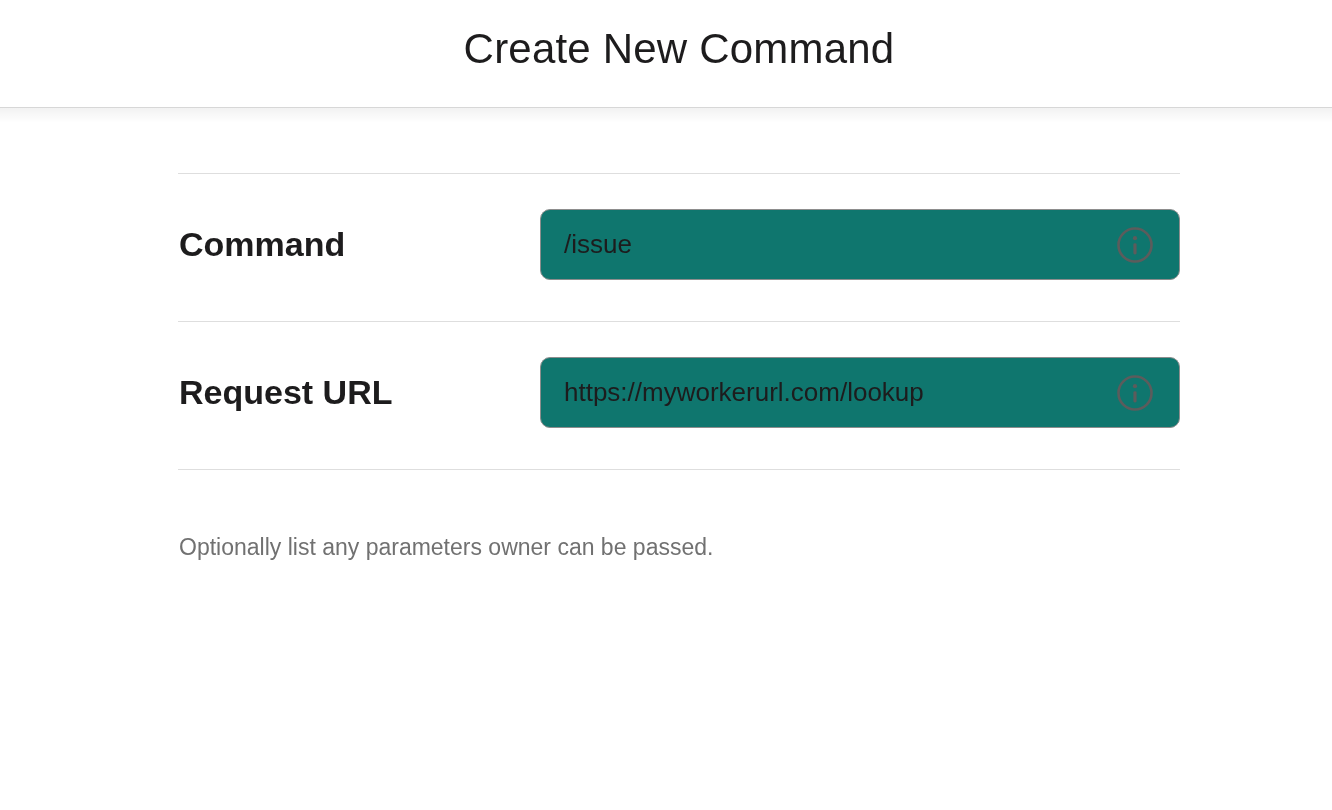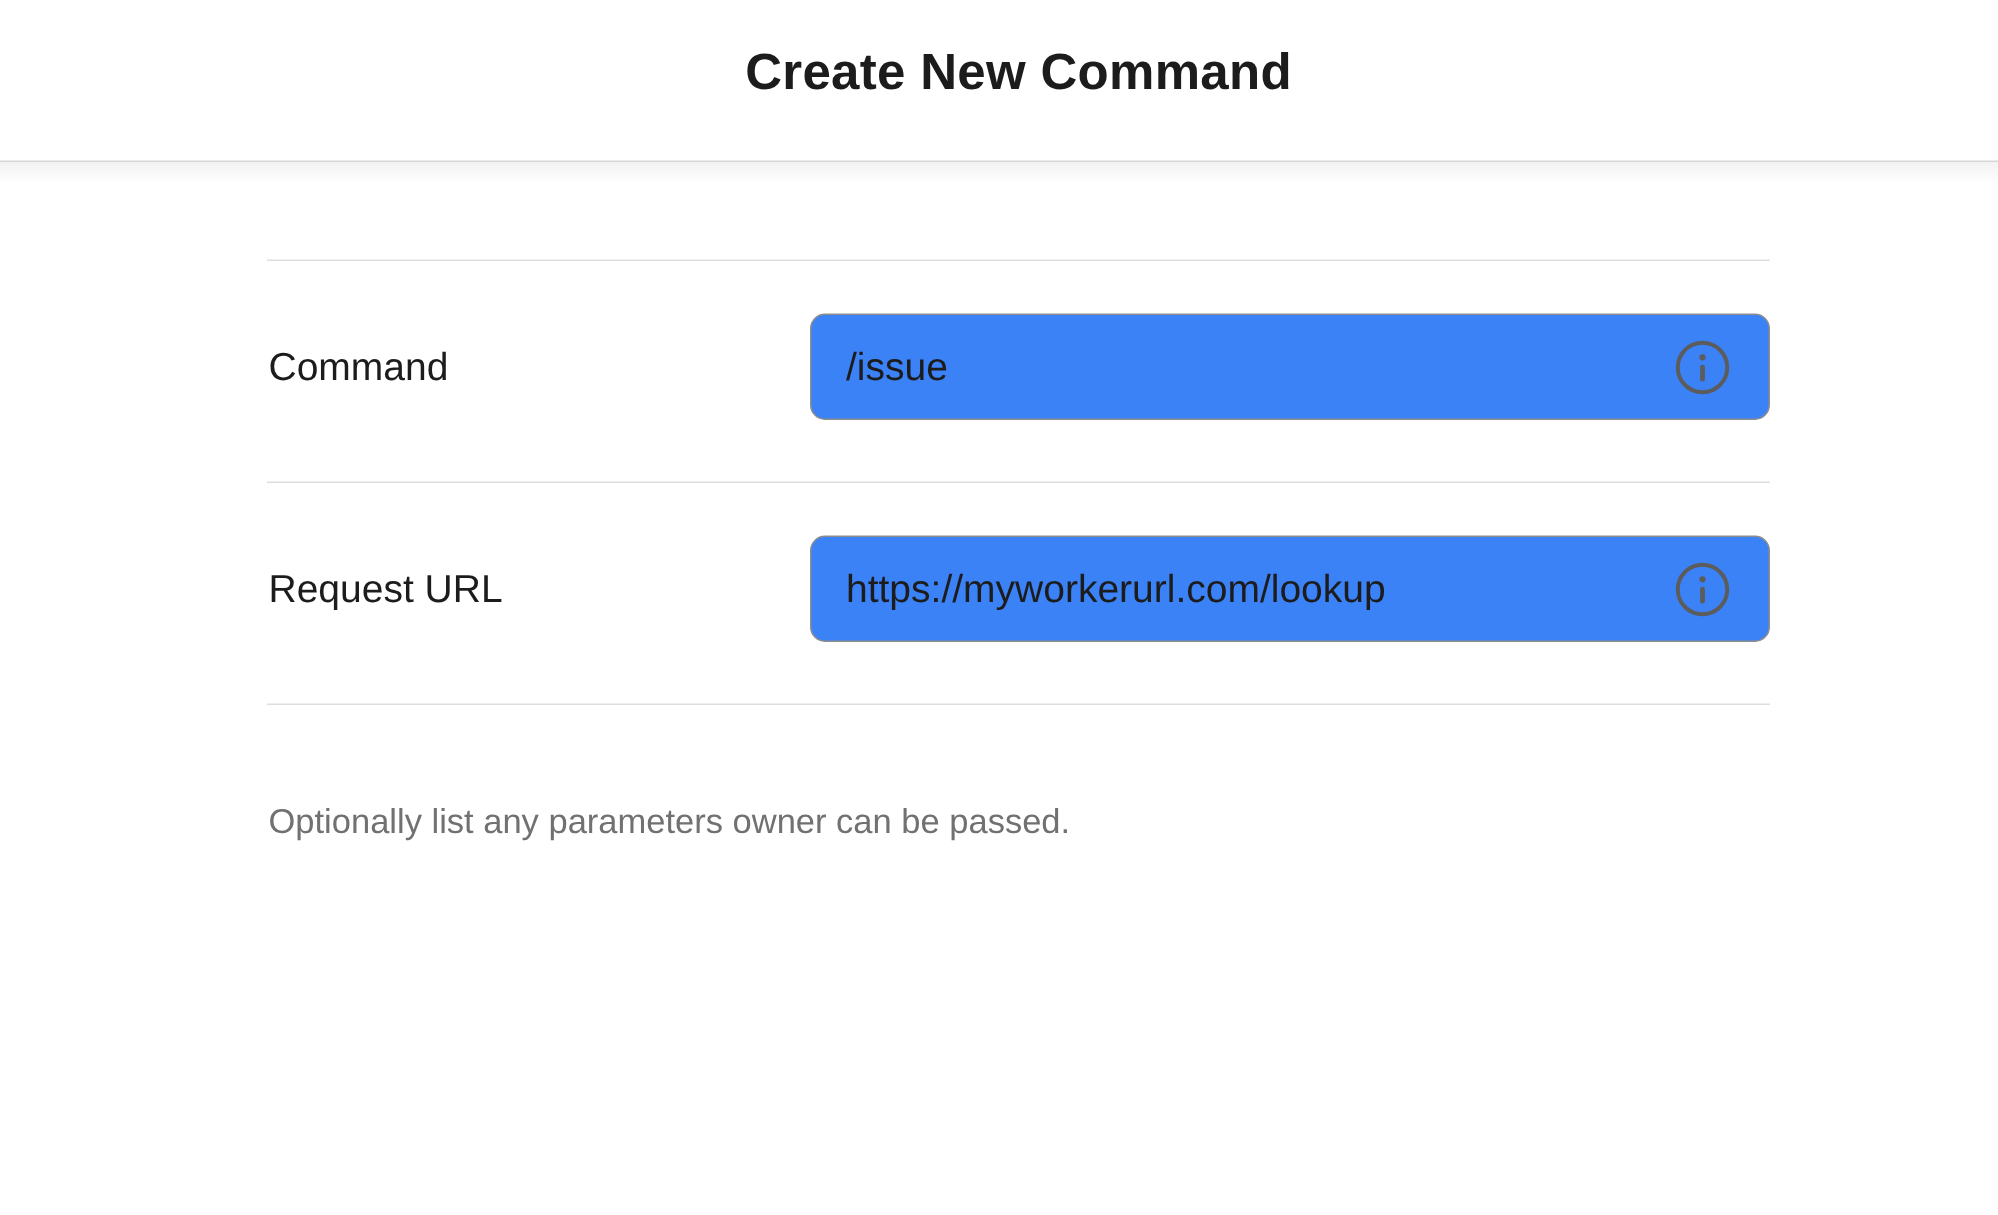--- a/index.html
+++ b/index.html
@@ -37,22 +37,22 @@
   }
   .header-inner {
     margin-left: 178px;
     width: 1002px;
     height: 100%;
     display: flex;
     align-items: center;
     justify-content: center;
   }
   .page-title {
-    font-size: 34px;
-    font-weight: 700;
+    font-size: 42px;
+    font-weight: 400;
     letter-spacing: 0.2px;
     padding-bottom: 10px;
   }
   .form-container {
     margin-left: 178px;
     width: 1002px;
     margin-top: 65px;
   }
   .form-row {
     border-top: 1px solid var(--divider);
@@ -61,41 +61,41 @@
     align-items: flex-start;
   }
   .label-col {
     width: 362px;
     height: 71px;
     display: flex;
     align-items: center;
     flex-shrink: 0;
   }
   .field-label {
-    font-size: 26px;
-    font-weight: 400;
+    font-size: 34px;
+    font-weight: 700;
     padding-left: 1px;
   }
   .field-col {
     flex: 1;
   }
   .input-wrap {
     position: relative;
     width: 100%;
   }
   .text-input {
     width: 100%;
     height: 71px;
     border: 1px solid var(--input-border);
     border-radius: 10px;
     font-family: "Liberation Sans", sans-serif;
     font-size: 26px;
     color: var(--text);
     padding: 0 72px 0 23px;
-    background: #3b82f6;
+    background: #0f766e;
     outline: none;
   }
   .info-icon {
     position: absolute;
     right: 26px;
     top: 50%;
     transform: translateY(-50%);
     width: 38px;
     height: 38px;
     display: flex;

